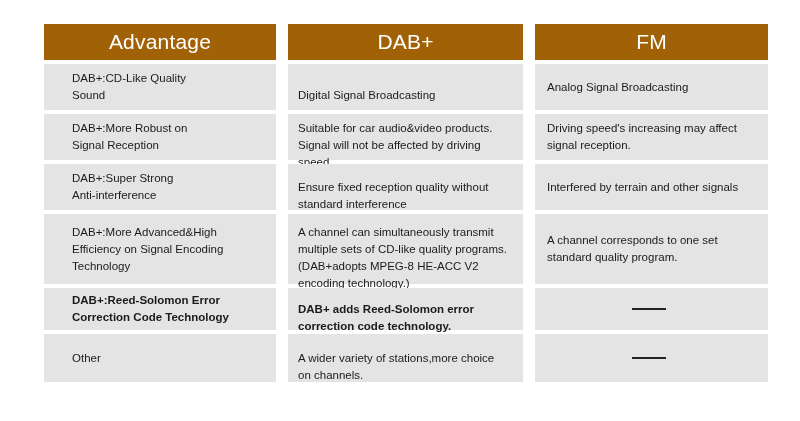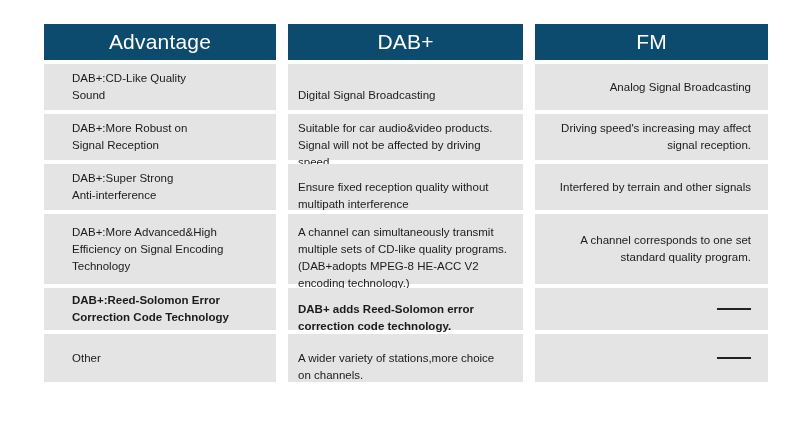--- a/index.html
+++ b/index.html
@@ -28,21 +28,21 @@
     display: flex;
     flex-direction: column;
     gap: 4px;
   }
 
   .col-advantage { width: 232px; }
   .col-dab       { width: 235px; }
   .col-fm        { width: 233px; }
 
   .col-header {
-    background: #0c4a6e;
+    background: #a16207;
     color: #ffffff;
     height: 36px;
     line-height: 36px;
     text-align: center;
     font-size: 21px;
     font-weight: 400;
     letter-spacing: 0.2px;
   }
 
   .cell {
@@ -57,21 +57,20 @@
   }
 
   .col-advantage .cell {
     padding: 6px 10px 6px 28px;
   }
   .col-dab .cell {
     padding: 23px 8px 6px 10px;
   }
   .col-fm .cell {
     padding: 6px 17px 6px 12px;
-    align-items: flex-end;
   }
 
   
   .r0 { height: 46px; }
   .r1 { height: 46px; }
   .r2 { height: 46px; }
   .r3 { height: 70px; }
   .r4 { height: 42px; font-weight: bold; }
   .r5 { height: 48px; }
 
@@ -135,21 +134,21 @@
     </div>
 
     <div class="cell r1">
       <span class="cell-line">Suitable for car audio&amp;video products.</span>
       <span class="cell-line">Signal will not be affected by driving</span>
       <span class="cell-line">speed.</span>
     </div>
 
     <div class="cell r2">
       <span class="cell-line">Ensure fixed reception quality without</span>
-      <span class="cell-line">multipath interference</span>
+      <span class="cell-line">standard interference</span>
     </div>
 
     <div class="cell r3">
       <span class="cell-line">A channel can simultaneously transmit</span>
       <span class="cell-line">multiple sets of CD-like quality programs.</span>
       <span class="cell-line">(DAB+adopts MPEG-8 HE-ACC V2</span>
       <span class="cell-line">encoding technology.)</span>
     </div>
 
     <div class="cell r4">

